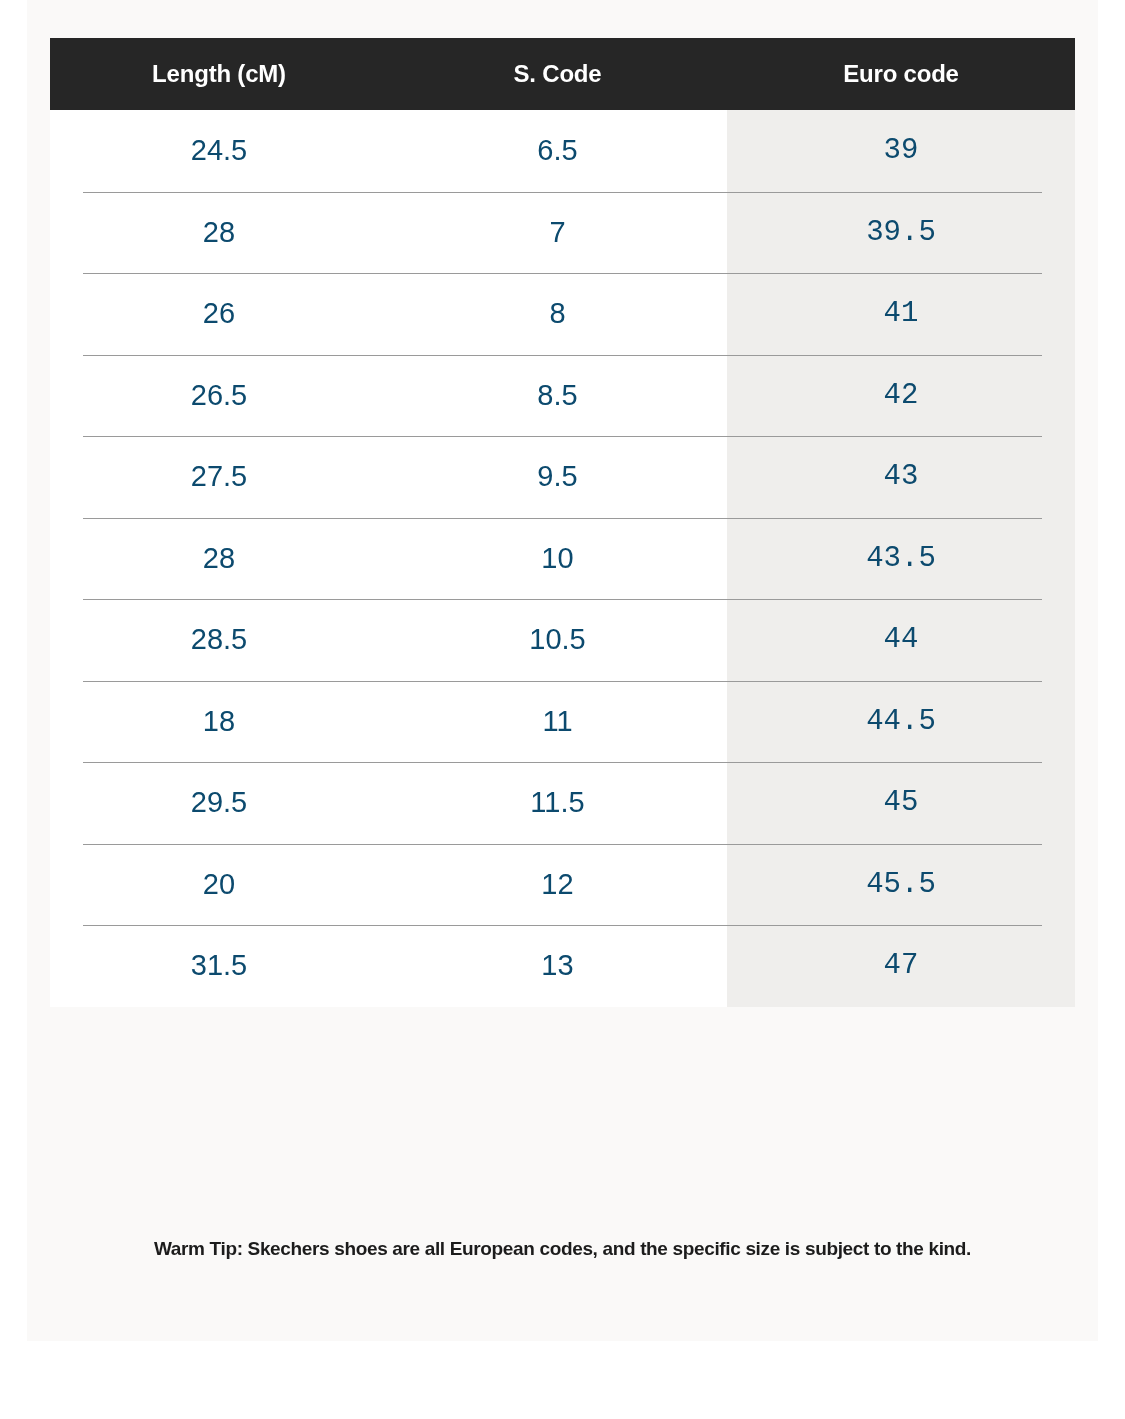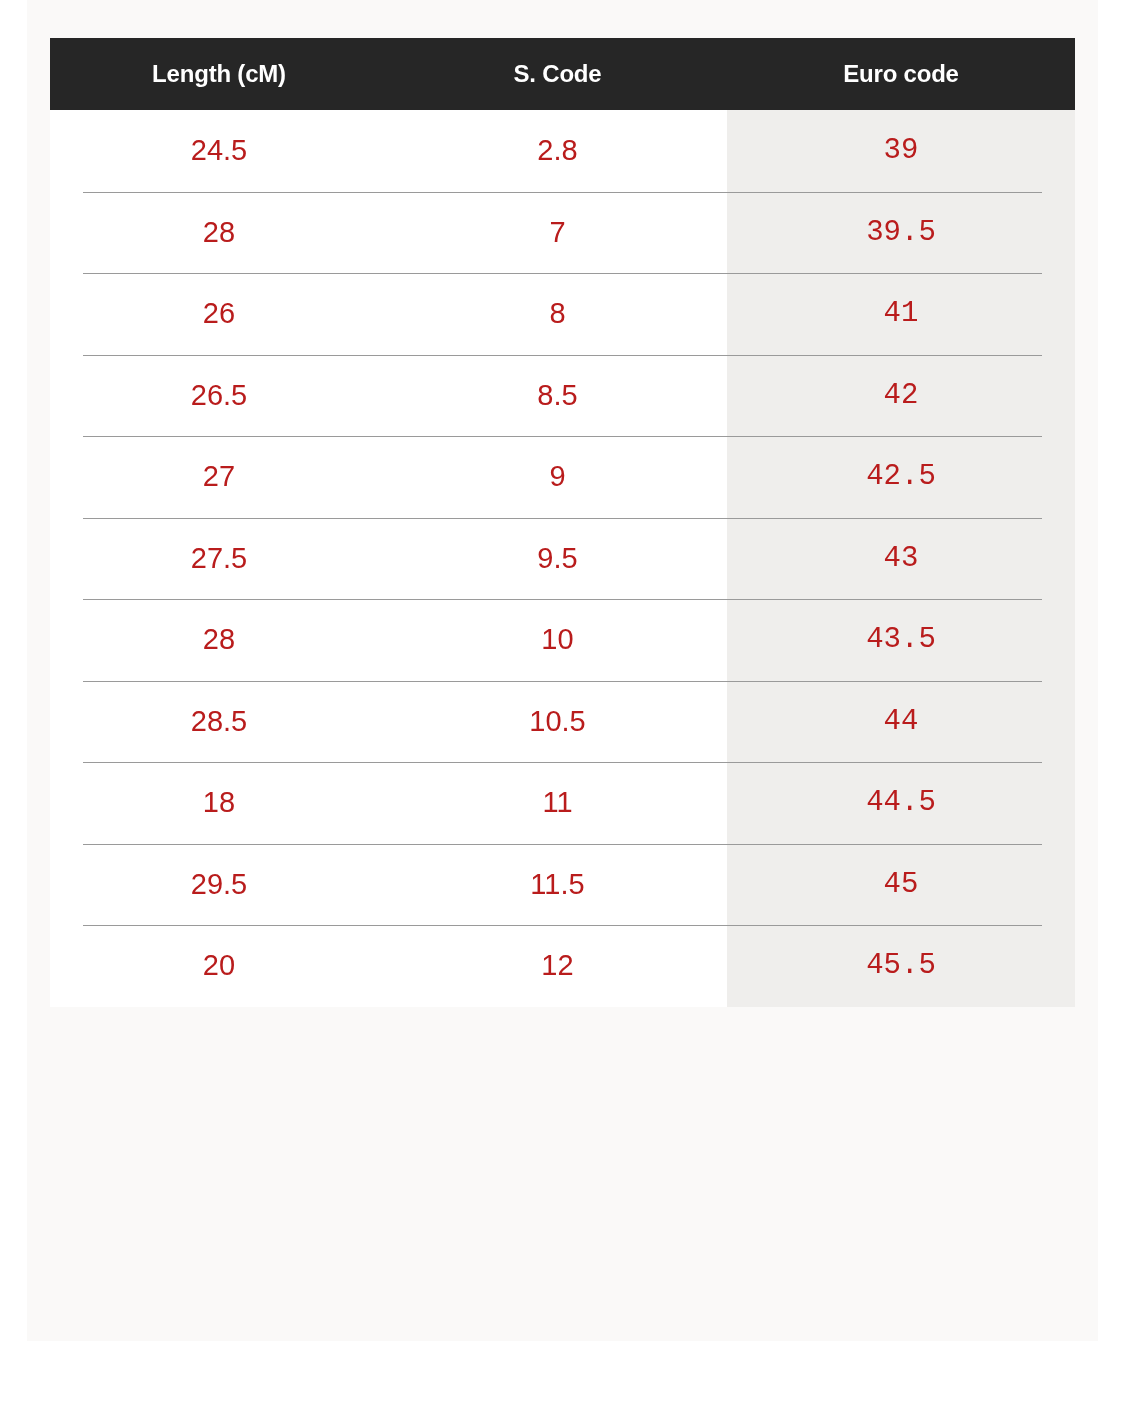--- a/index.html
+++ b/index.html
@@ -60,21 +60,21 @@
     background: #262626;
   }
 
   .size-table tbody td {
     height: 81.5px;
     padding: 0;
     text-align: center;
     vertical-align: middle;
     font-size: 29px;
     font-weight: 400;
-    color: #b91c1c;
+    color: #0c4a6e;
     background: #ffffff;
     position: relative;
   }
 
   
   .size-table th.col-euro {
     width: 348px;
   }
   .size-table td.col-euro {
     background: #efeeec;
@@ -131,44 +131,39 @@
     <thead>
       <tr>
         <th class="col-length">Length (cM)</th>
         <th class="col-scode">S. Code</th>
         <th class="col-euro">Euro code</th>
       </tr>
     </thead>
     <tbody>
       <tr>
         <td class="col-length">24.5</td>
-        <td class="col-scode">2.8</td>
+        <td class="col-scode">6.5</td>
         <td class="col-euro">39</td>
       </tr>
       <tr>
         <td class="col-length">28</td>
         <td class="col-scode">7</td>
         <td class="col-euro">39.5</td>
       </tr>
       <tr>
         <td class="col-length">26</td>
         <td class="col-scode">8</td>
         <td class="col-euro">41</td>
       </tr>
       <tr>
         <td class="col-length">26.5</td>
         <td class="col-scode">8.5</td>
         <td class="col-euro">42</td>
       </tr>
       <tr>
-        <td class="col-length">27</td>
-        <td class="col-scode">9</td>
-        <td class="col-euro">42.5</td>
-      </tr>
-      <tr>
         <td class="col-length">27.5</td>
         <td class="col-scode">9.5</td>
         <td class="col-euro">43</td>
       </tr>
       <tr>
         <td class="col-length">28</td>
         <td class="col-scode">10</td>
         <td class="col-euro">43.5</td>
       </tr>
       <tr>
@@ -184,16 +179,22 @@
       <tr>
         <td class="col-length">29.5</td>
         <td class="col-scode">11.5</td>
         <td class="col-euro">45</td>
       </tr>
       <tr>
         <td class="col-length">20</td>
         <td class="col-scode">12</td>
         <td class="col-euro">45.5</td>
       </tr>
+      <tr>
+        <td class="col-length">31.5</td>
+        <td class="col-scode">13</td>
+        <td class="col-euro">47</td>
+      </tr>
     </tbody>
   </table>
 
+  <div class="warm-tip">Warm Tip: Skechers shoes are all European codes, and the specific size is subject to the kind.</div>
 </div>
 
 </body></html>

